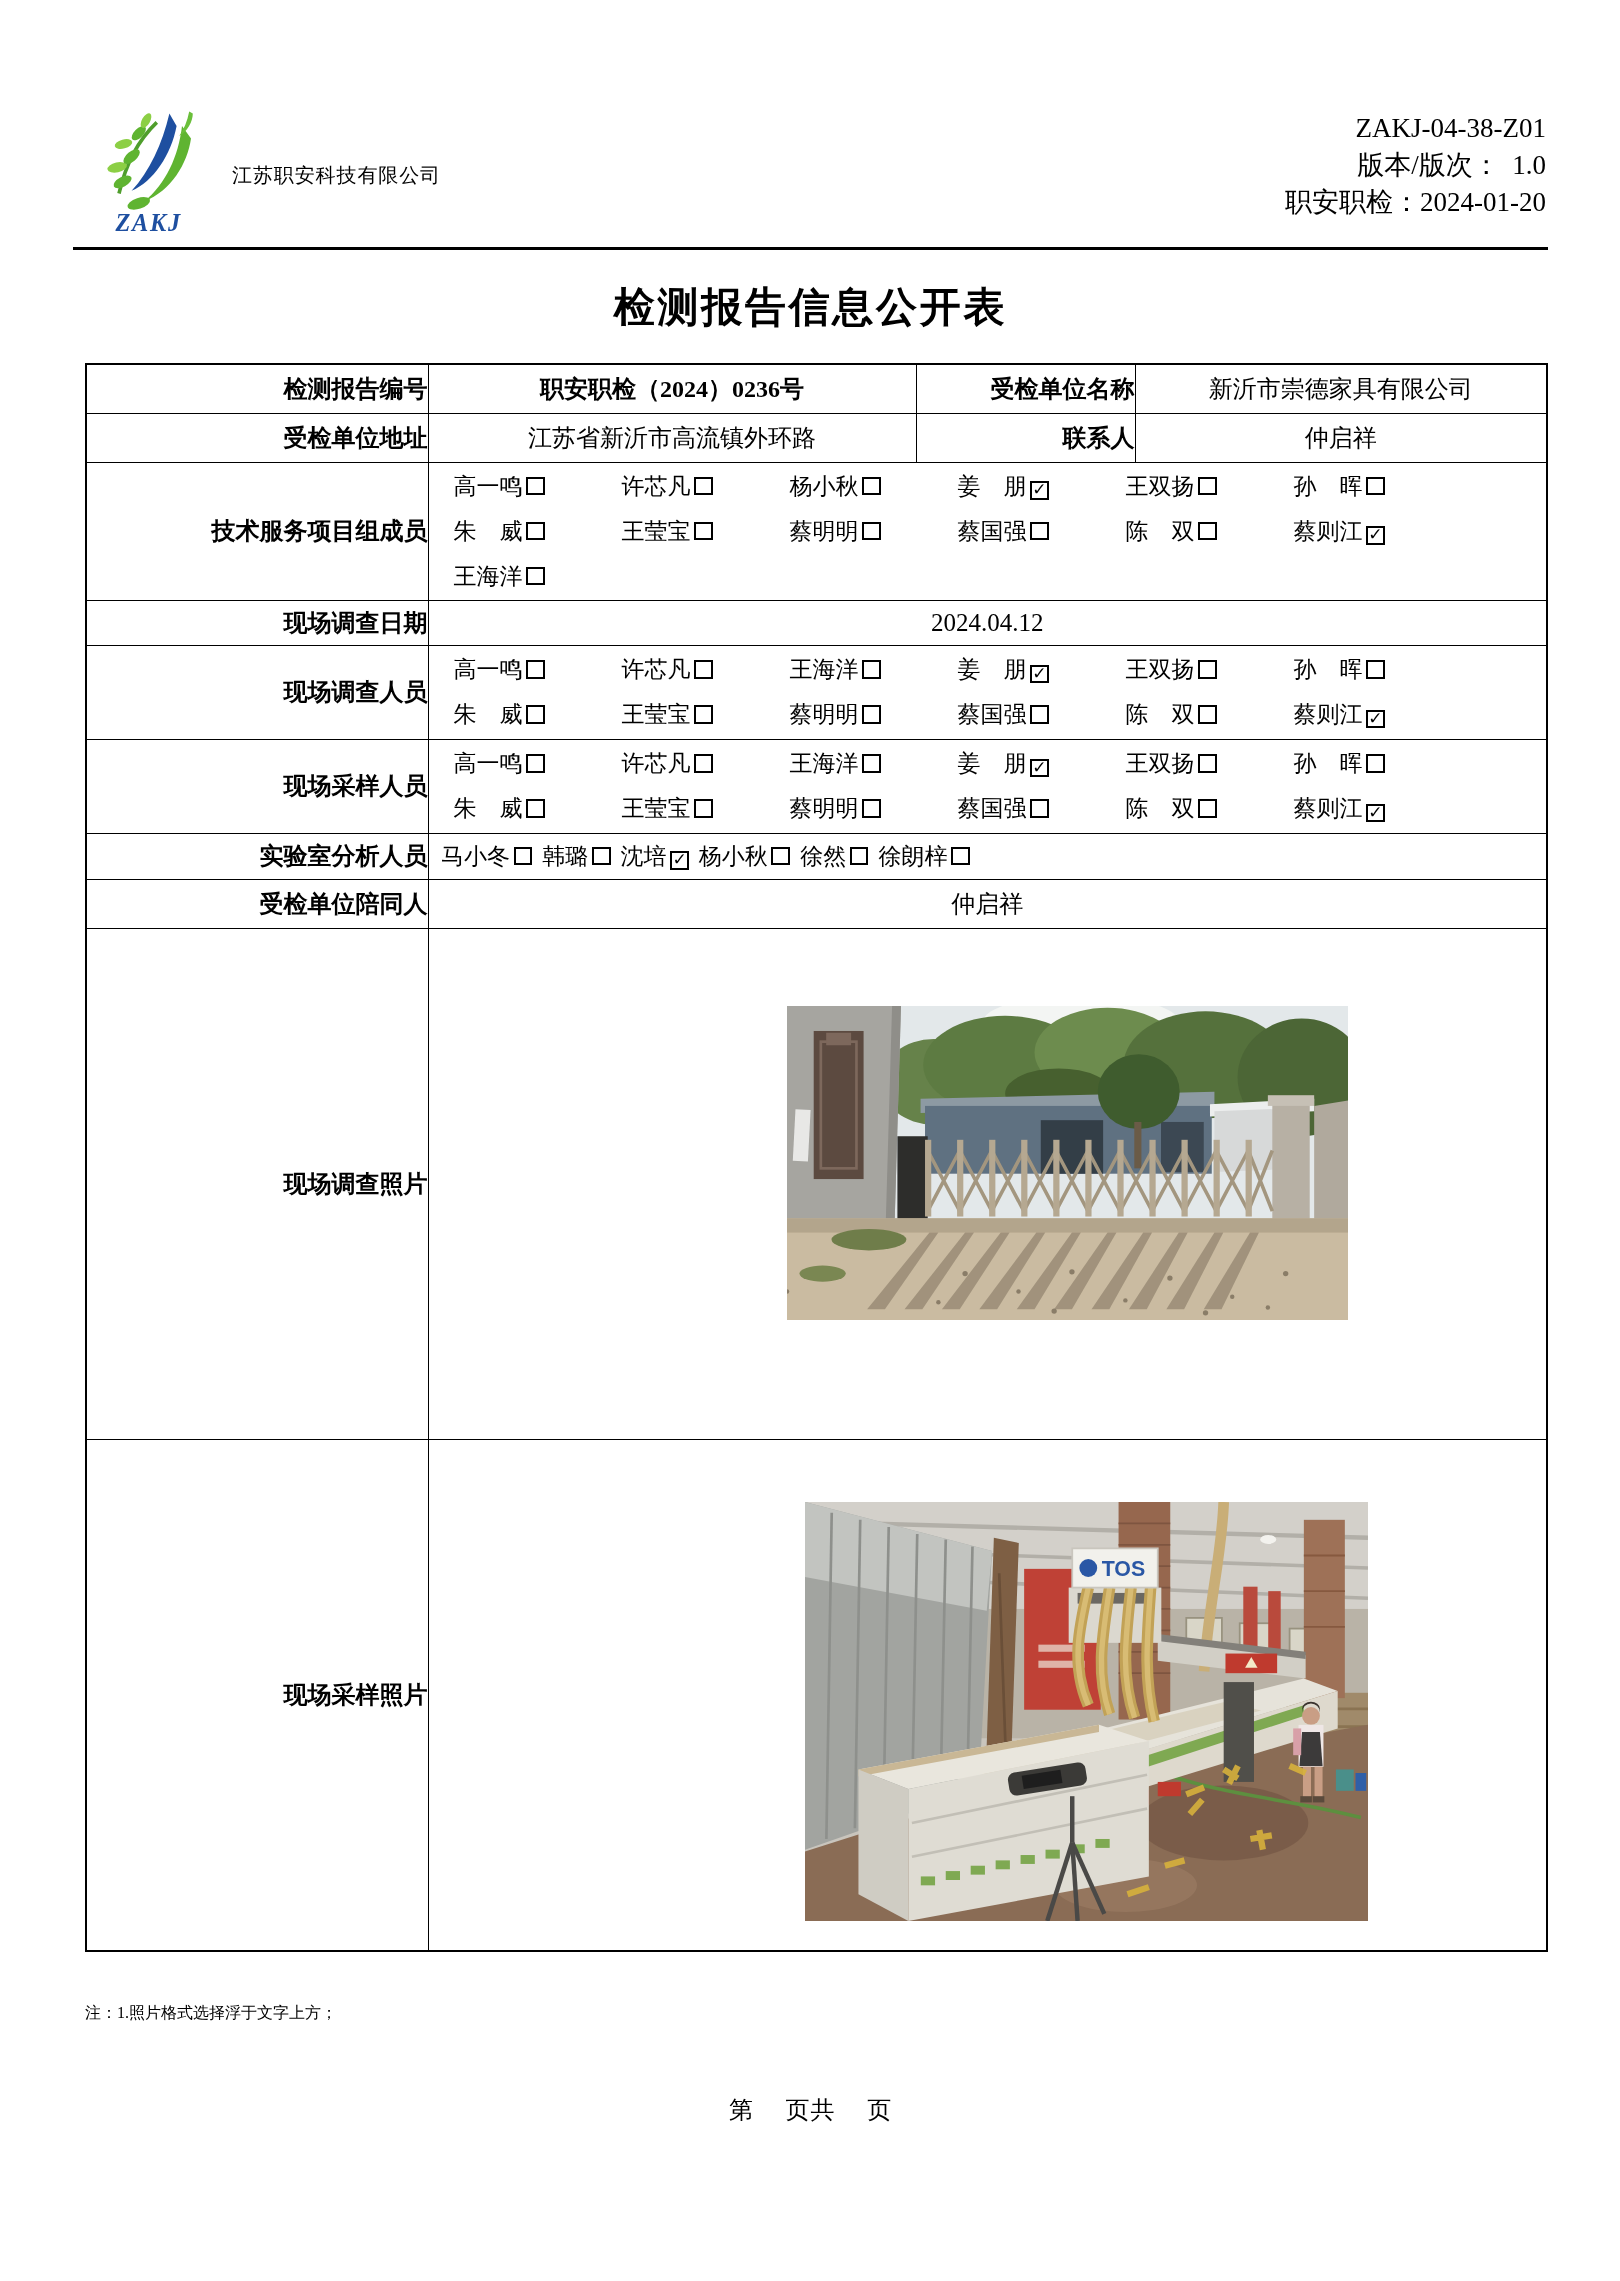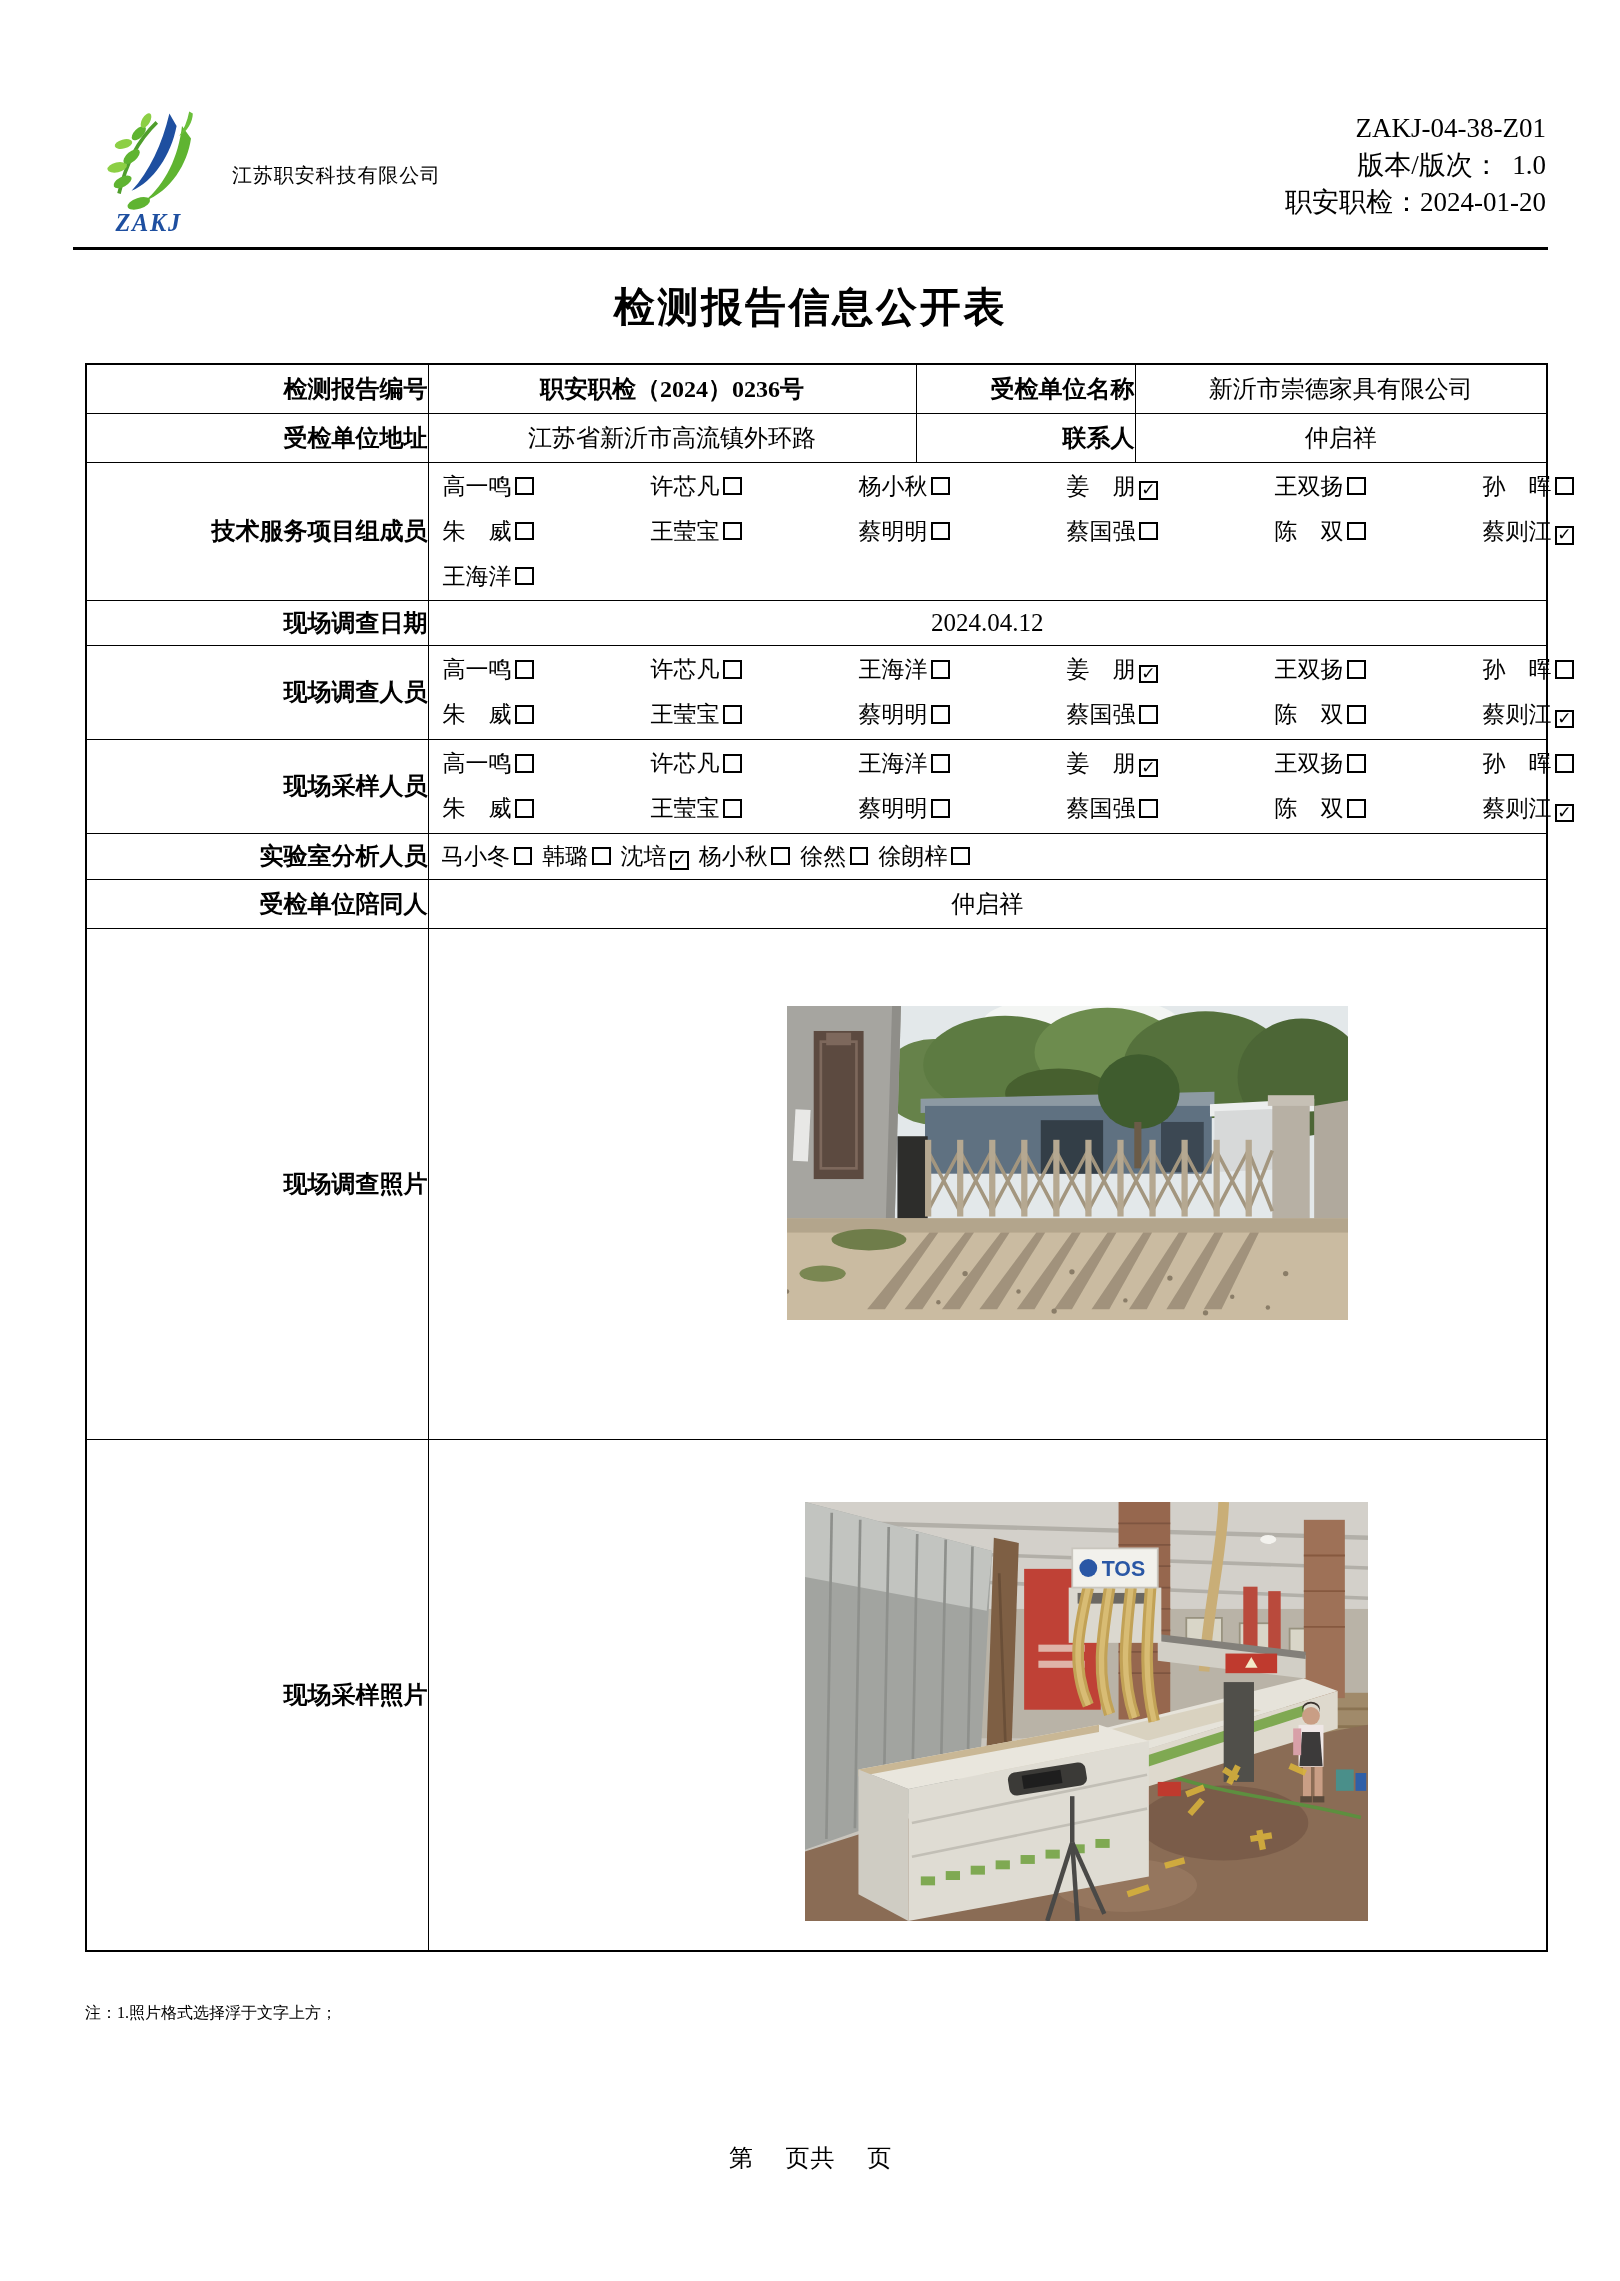--- a/index.html
+++ b/index.html
@@ -18,37 +18,37 @@
     font-size:41px; font-weight:bold; letter-spacing:2.7px; }
   
   table.form { position:absolute; left:85px; top:363px; width:1461px;
     border-collapse:collapse; table-layout:fixed; border:2.7px solid #000; }
   table.form td { border:1.8px solid #000; padding:0; vertical-align:middle; }
   .label-cell { font-weight:bold; text-align:right; font-size:24px; }
   .val-center { text-align:center; font-size:24px; }
   .val-bold { font-weight:bold; }
   .date-val { text-align:center; font-size:25px; }
   
-  .mline { display:grid; grid-template-columns:repeat(6,168px); padding-left:14px;
-    height:45px; align-items:center; font-size:23px;gap:40px; }
+  .mline { display:grid; grid-template-columns:repeat(6,168px); padding-left:25px;
+    height:45px; align-items:center; font-size:23px; }
   .mflex { display:flex; gap:10px; padding-left:12.5px; align-items:center; font-size:23px; height:45px; }
   .member { white-space:nowrap; }
   .cb { display:inline-block; width:18.7px; height:18.7px; border:2.7px solid #000;
     box-sizing:border-box; margin-left:3.6px; vertical-align:-1.8px;
     line-height:12.5px; text-align:center; font-size:17px; font-weight:bold;
     font-family:"DejaVu Sans",sans-serif; }
   
   .photo-frame { display:block; }
   .photo1 { width:561px; height:314px; margin:77px 0 0 358px; }
   .photo2 { width:563px; height:419px; margin:62px 0 0 376px; }
   .photo-frame svg { display:block; width:100%; height:100%; }
   
   .note { position:absolute; left:85px; top:2003px; font-size:16px; }
   .footer { position:absolute; left:0; top:2094px; width:100%; text-align:center;
-    font-size:24px; letter-spacing:0.9px;margin-top:48px; }
+    font-size:24px; letter-spacing:0.9px; }
 </style>
 </head>
 <body>
 
 <div class="page">
 
   <svg class="logo" viewBox="0 0 150 150">
     <g>
       <path d="M30,105 C38,70 52,45 72,26" stroke="#4f9e2c" stroke-width="4" fill="none"></path>
       <ellipse cx="34" cy="92" rx="11" ry="5.5" fill="#5fb431" transform="rotate(-28 34 92)"></ellipse>

